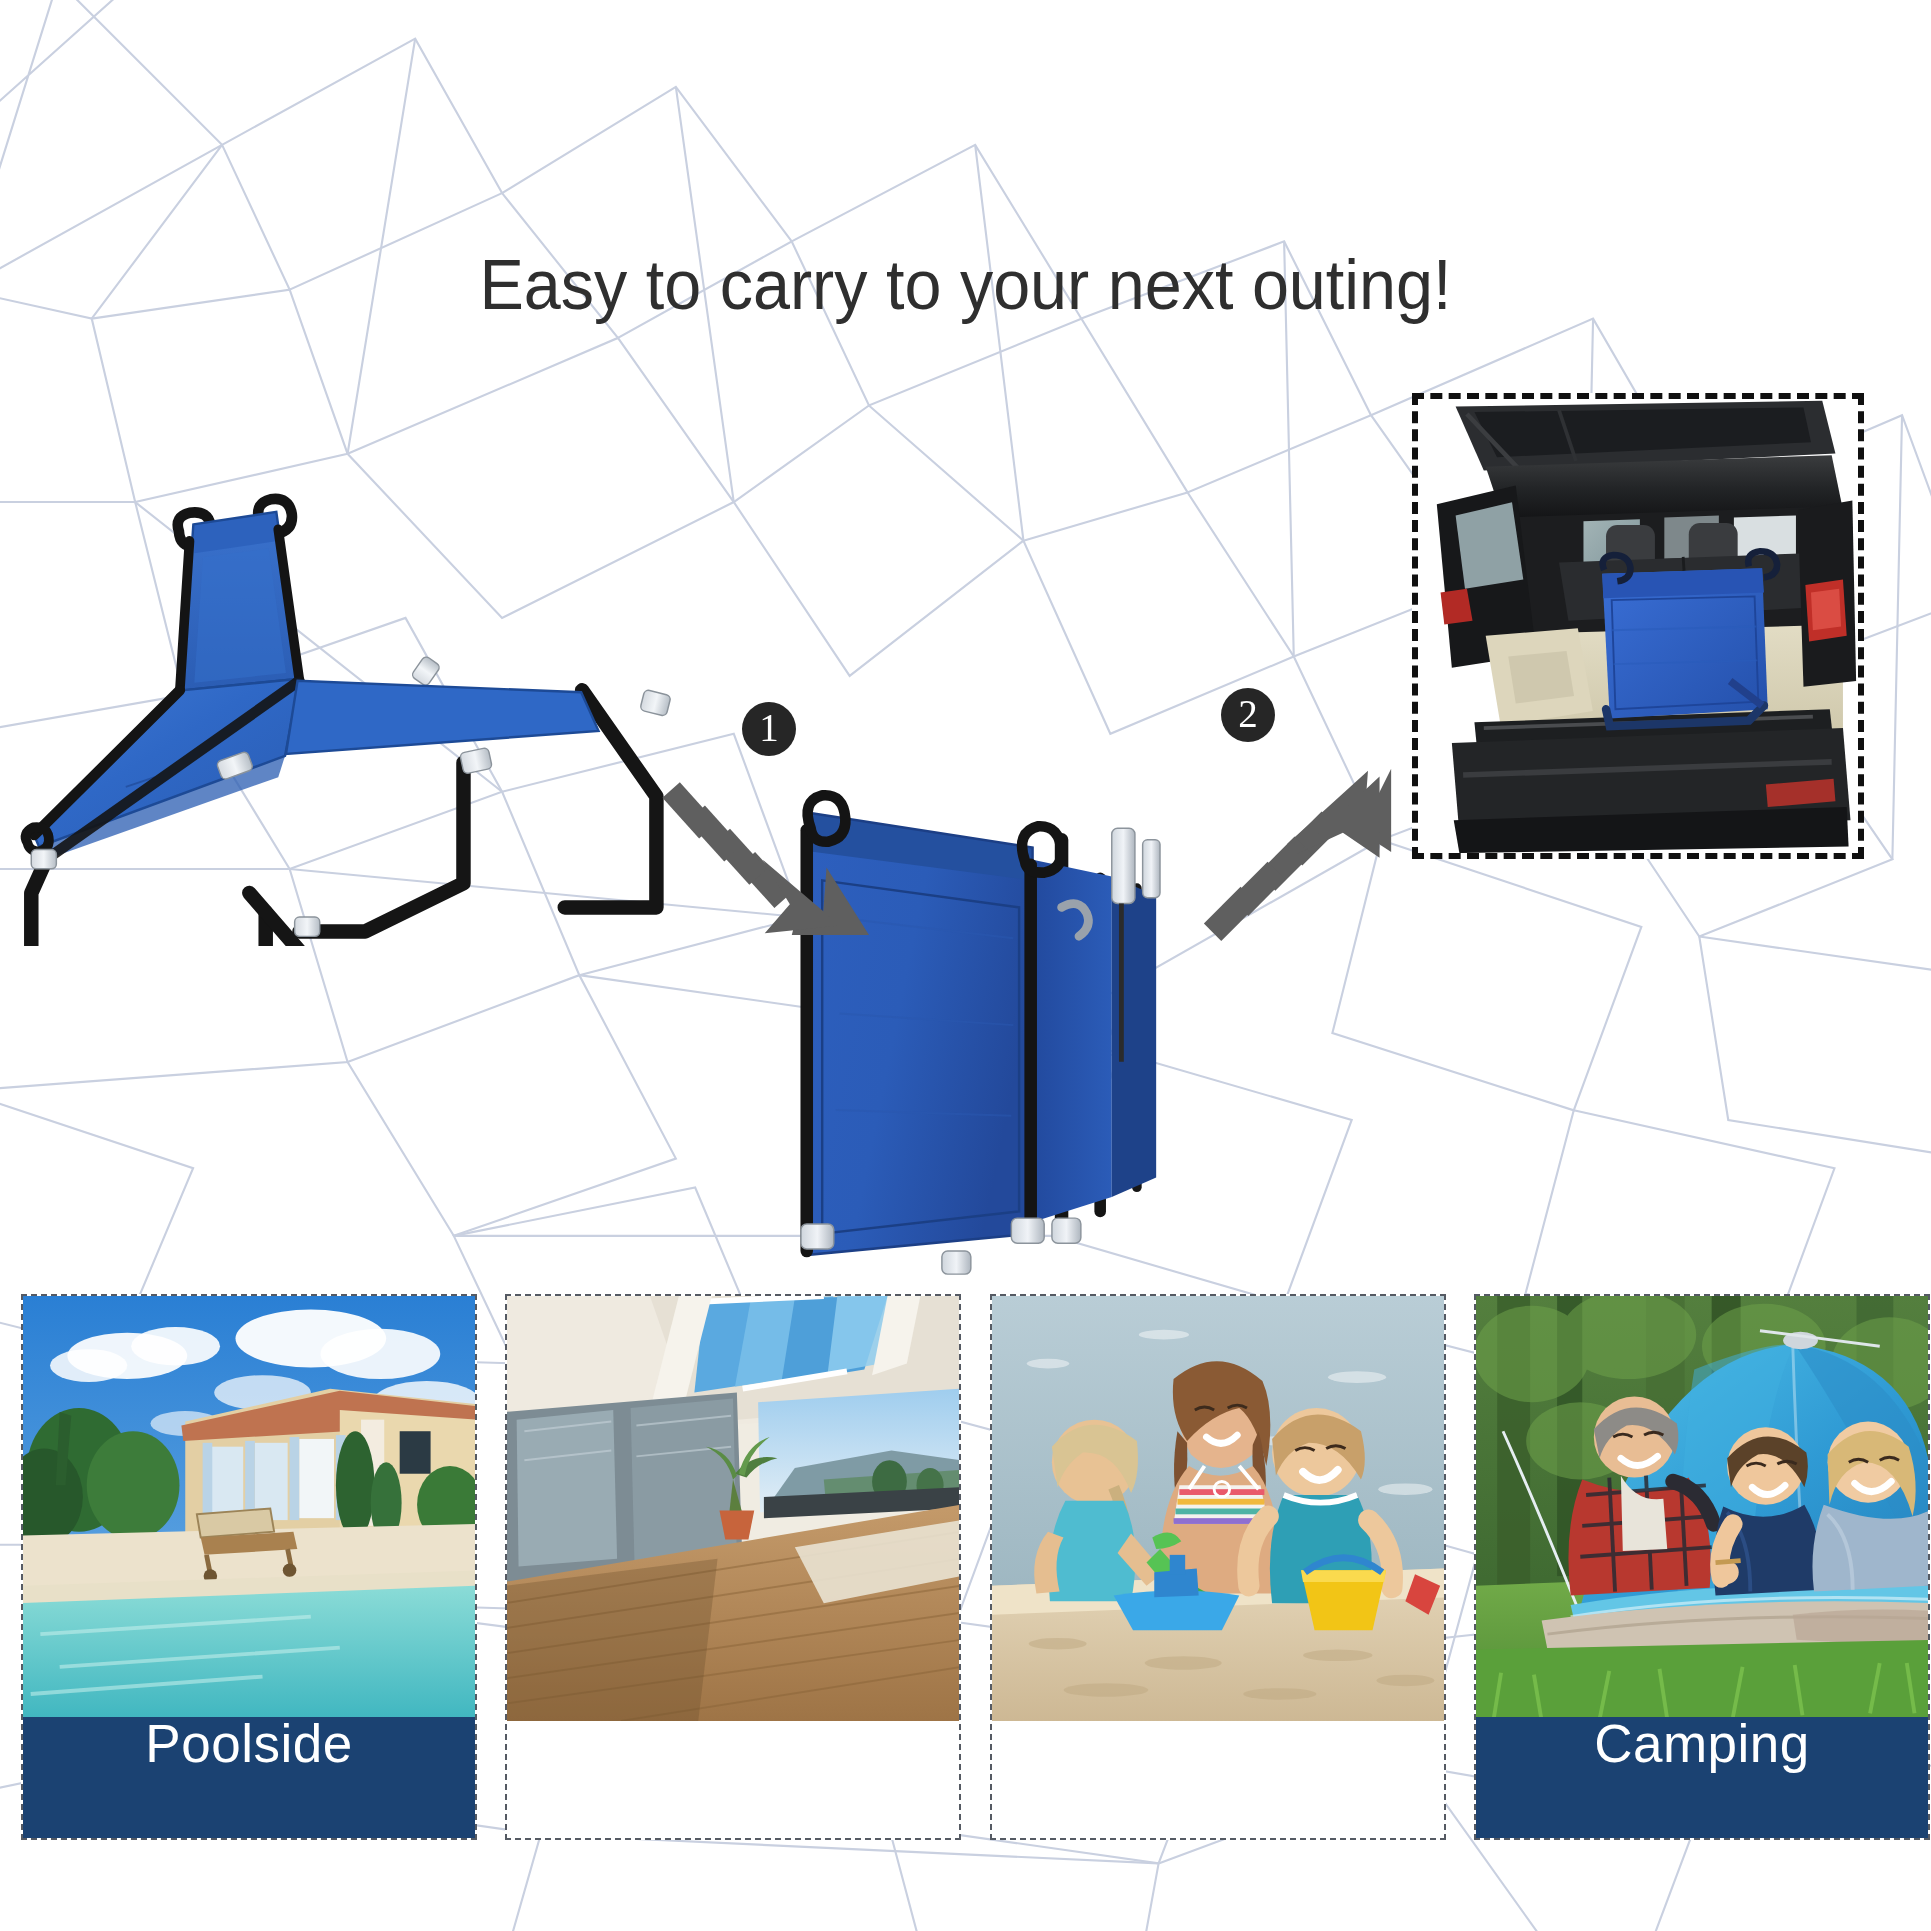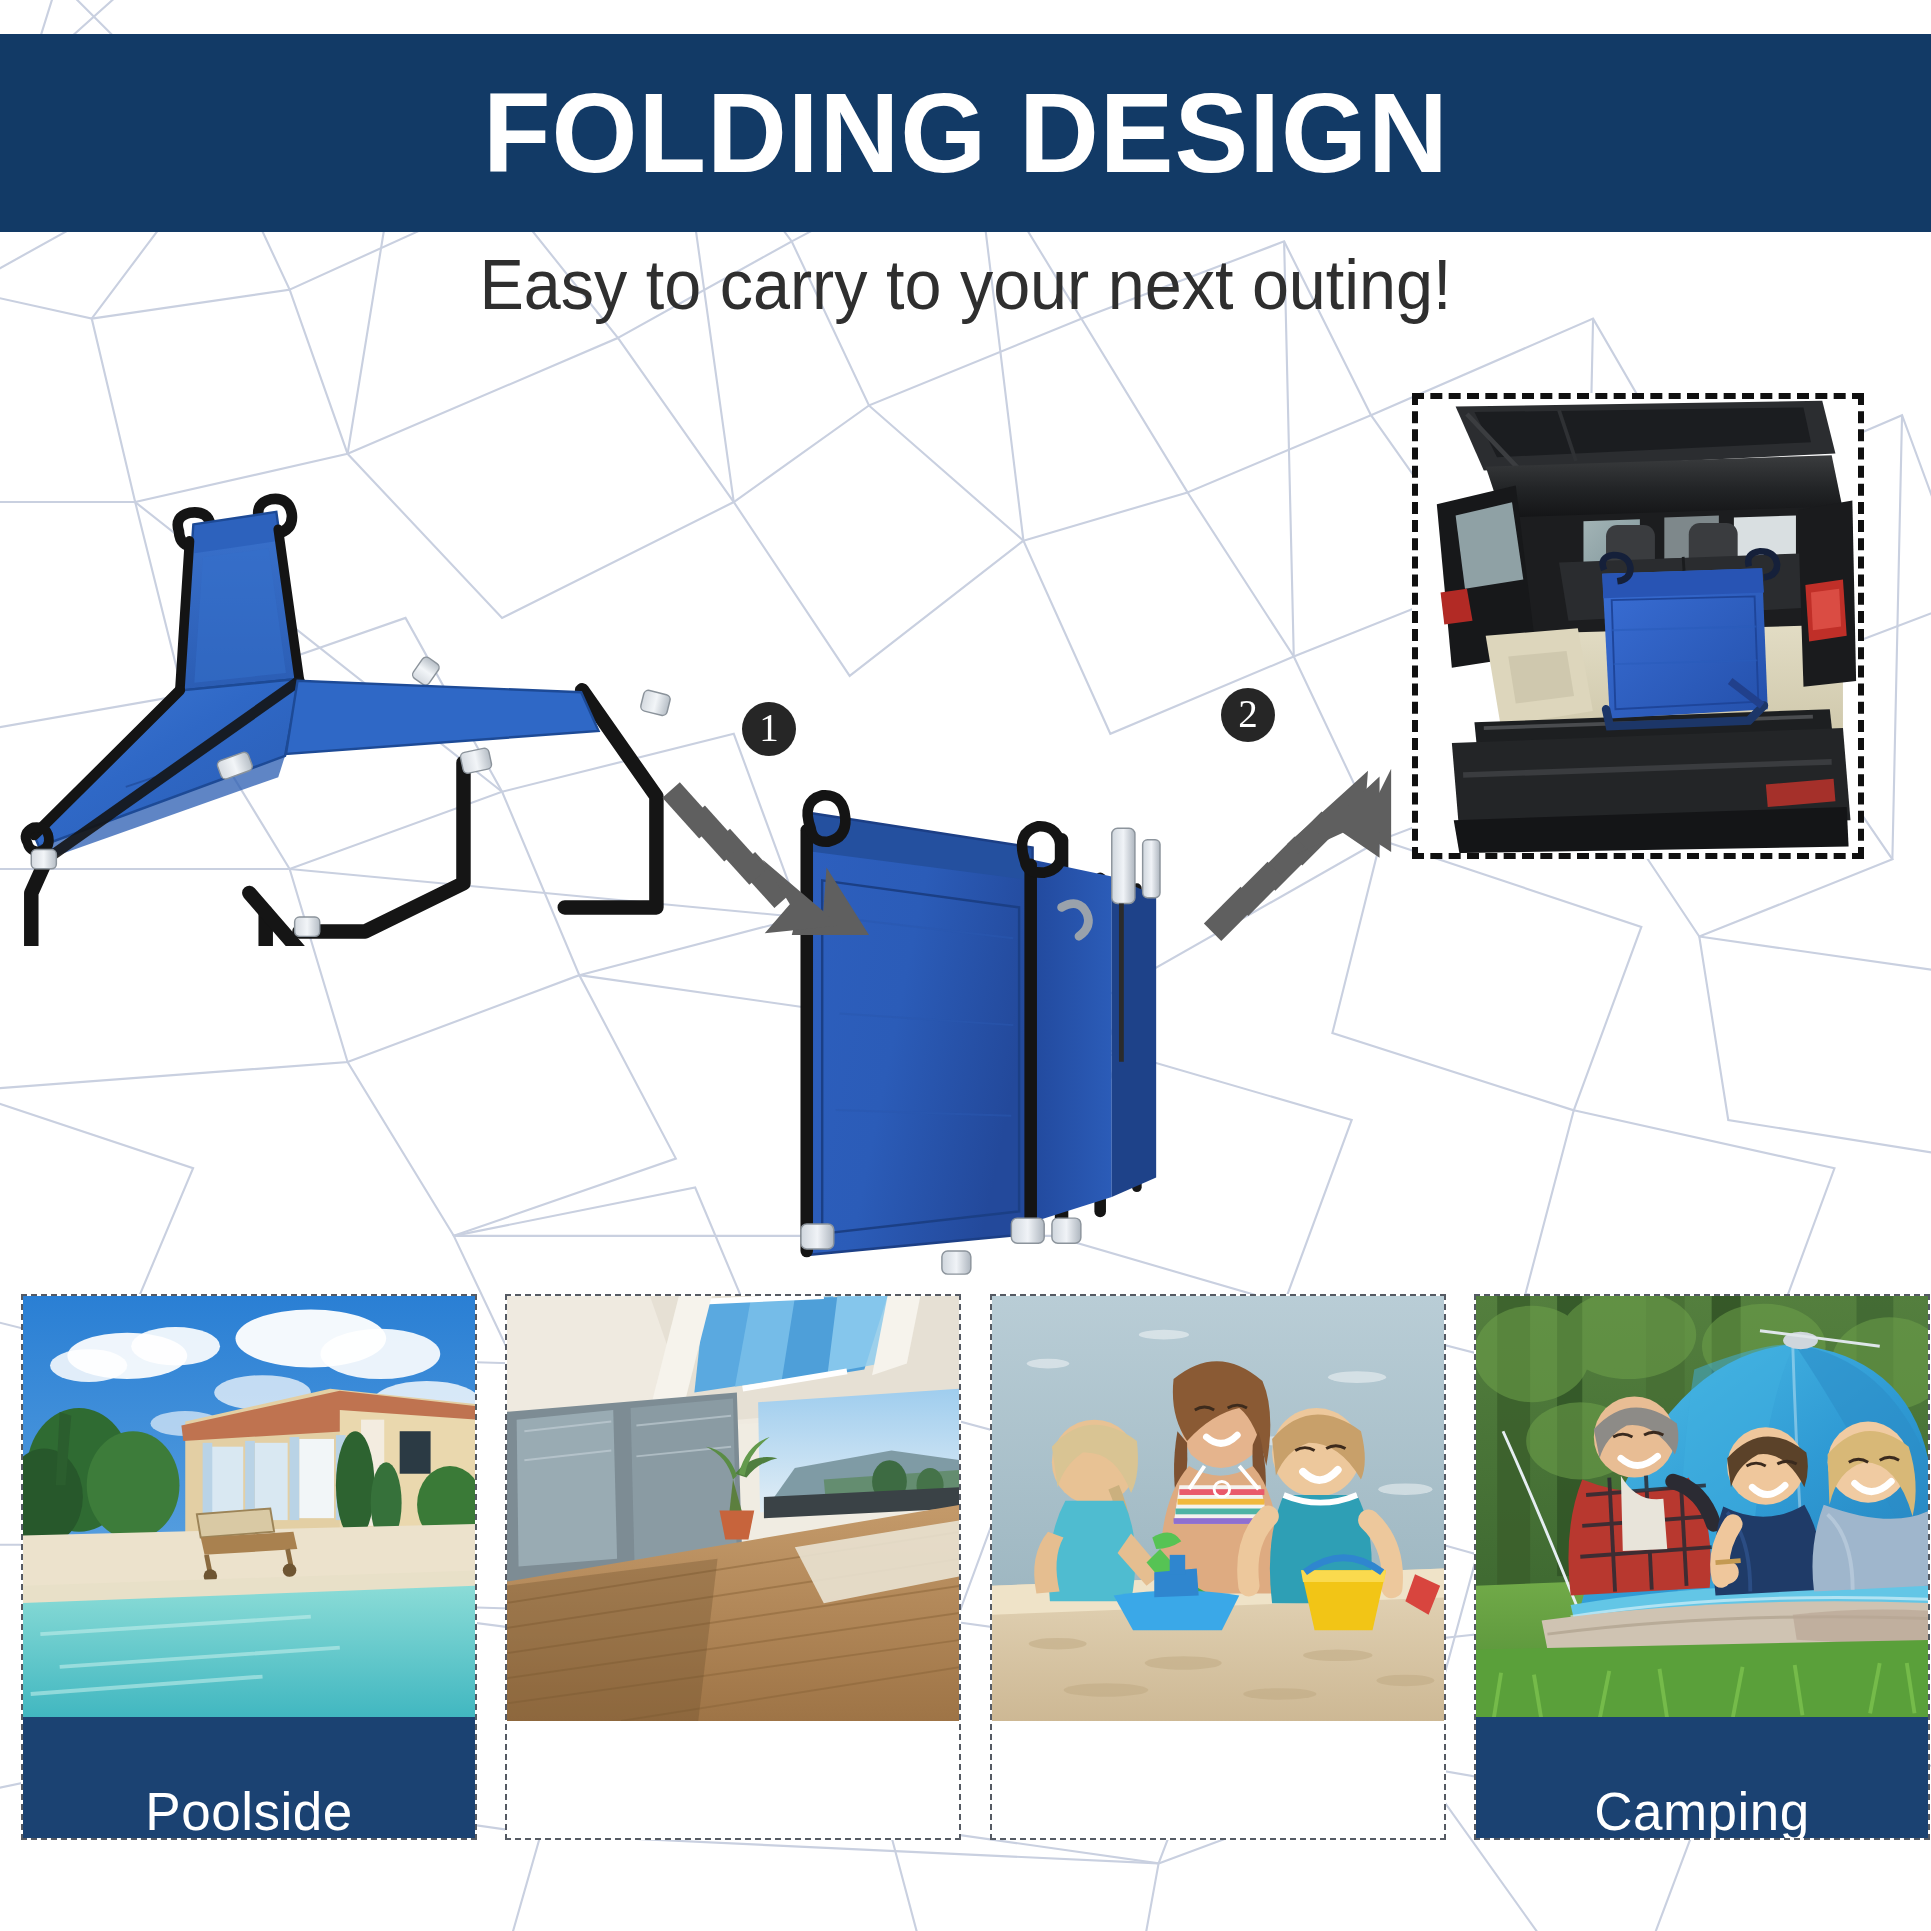--- a/index.html
+++ b/index.html
@@ -60,21 +60,21 @@
   
   #cards{position:absolute;left:0;top:1294px;width:1931px;height:560px;z-index:4;}
   .usecase-card{
     position:absolute;top:0;width:456px;height:546px;
     border:2.9px dashed #555a63;box-sizing:border-box;overflow:hidden;background:#fff;
   }
   .card-photo{position:absolute;left:0;top:0;width:100%;height:425px;overflow:hidden;}
   .card-photo svg{display:block;width:100%;height:100%;}
   .card-caption{
     position:absolute;left:0;bottom:0;width:100%;height:121px;
-    background:#1b4272;display:flex;align-items:flex-end;justify-content:center;
+    background:#1b4272;display:flex;align-items:flex-start;justify-content:center;
   }
   .card-caption span{
     color:#ffffff;font-size:53px;line-height:1;
     font-family:"Liberation Sans",sans-serif;letter-spacing:0.5px;
   }
   #card-0{left:21px;}
   #card-1{left:505px;}
   #card-2{left:990px;}
   #card-3{left:1474px;}
 </style>
@@ -121,23 +121,20 @@
       <path d="M1200 1930 L1470 1830 L1620 2040 L1180 2040 Z"></path>
       <path d="M1760 1880 L2040 1820 L2040 2040 L1700 2040 Z"></path>
       <path d="M-40 300 L230 150 M430 40 L360 470 M700 90 L760 520 M1010 150 L1060 560
                M1330 250 L1340 680 M1650 330 L1640 790 M1970 430 L1960 890
                M140 520 L520 820 M300 900 L830 950 M600 1010 L1160 1090
                M920 1160 L1430 870 M470 1280 L1090 1280 M120 1400 L800 1420
                M330 1660 L990 1680 M560 1900 L1200 1930 M1280 1720 L1830 1660"></path>
     </g>
   </svg>
 
-  <div id="banner">
-    <div id="banner-title">FOLDING DESIGN</div>
-  </div>
   <div id="subtitle">Easy to carry to your next outing!</div>
 
   <svg id="lounger-open" viewBox="0 0 740 595" preserveAspectRatio="xMidYMid meet">
     <defs>
       <linearGradient id="fabA" x1="0" y1="0" x2="1" y2="1">
         <stop offset="0" stop-color="#3f79d4"></stop>
         <stop offset=".45" stop-color="#2f68c6"></stop>
         <stop offset="1" stop-color="#2a5cb2"></stop>
       </linearGradient>
       <linearGradient id="fabB" x1="0" y1="0" x2="0" y2="1">

